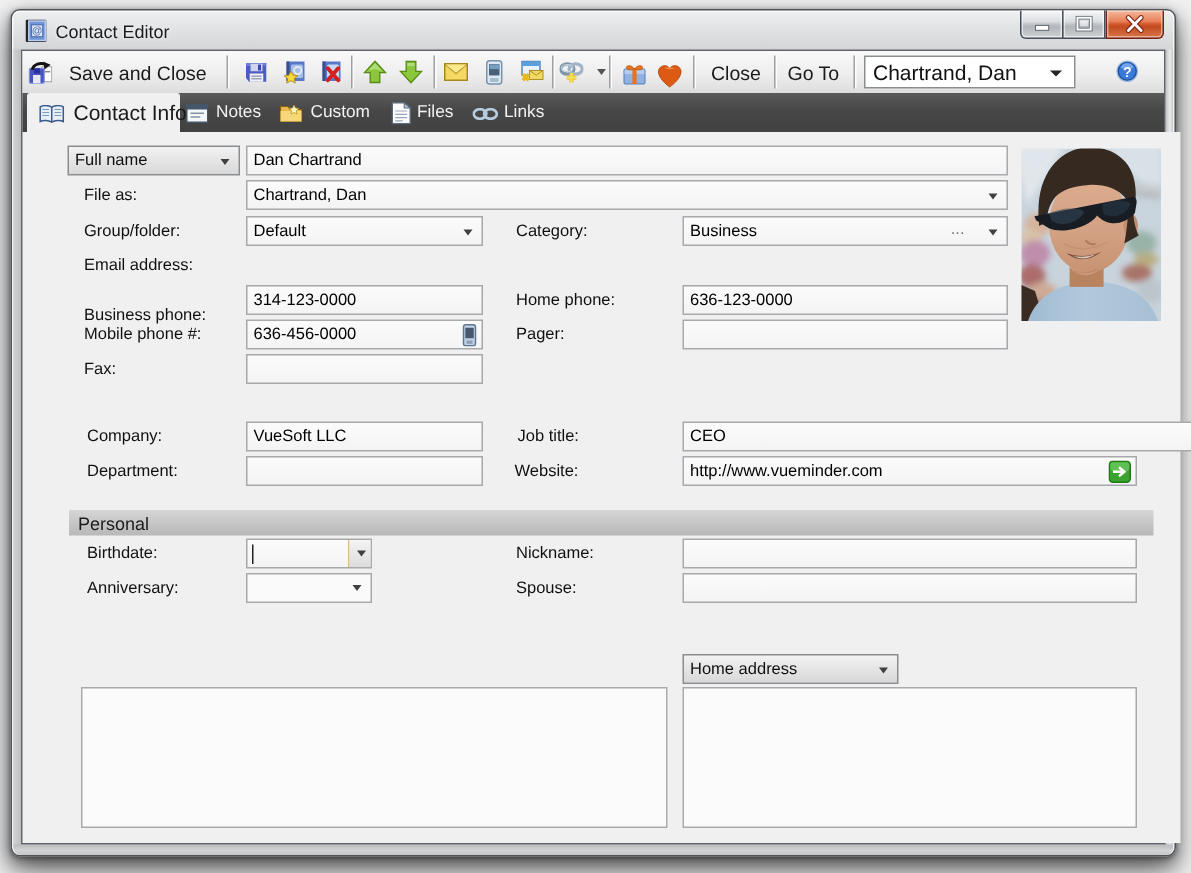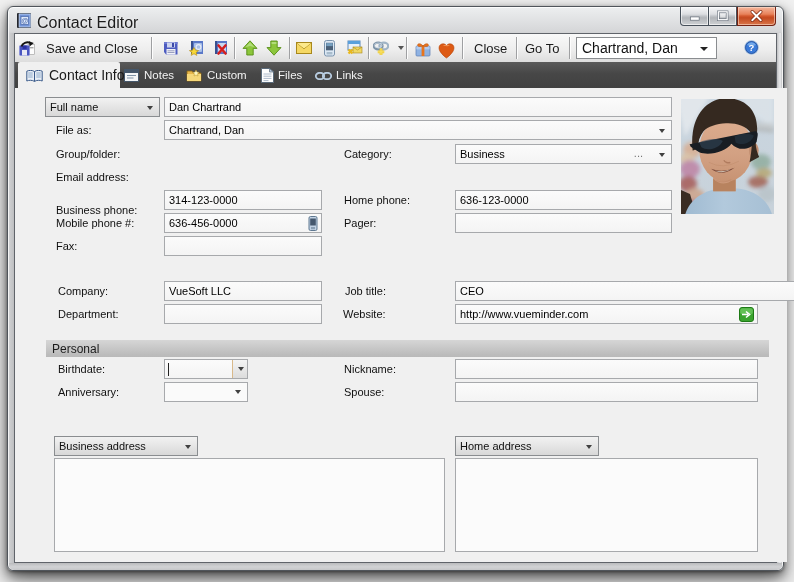--- a/index.html
+++ b/index.html
@@ -42,21 +42,21 @@
 <div id="stage">
 <div id="win">
 
   <svg class="abs" style="left:9px;top:6px;width:14px;height:15px" viewBox="0 0 14 15">
         <rect x="0" y="0" width="14" height="15" rx="1" fill="#24262b"></rect>
         <rect x="2.2" y="1" width="11" height="13" fill="#7294d8"></rect>
         <rect x="2.2" y="1" width="11" height="13" fill="none" stroke="#b8cdf0" stroke-width="1"></rect>
         <rect x="4" y="3.5" width="7.5" height="8" fill="#dde8fa" stroke="#5270b0" stroke-width=".8"></rect>
         <text x="7.8" y="9.8" font-size="7" fill="#4a68a8" text-anchor="middle" font-family="Liberation Sans">@</text>
       </svg>
-  <div class="abs" style="left:29px;top:7px;font-size:16px;color:#1c1c1c;text-shadow:0 0 3px rgba(255,255,255,.9);">Contact Editor</div>
+  <div class="abs" style="left:29px;top:7px;font-size:12px;color:#1c1c1c;text-shadow:0 0 3px rgba(255,255,255,.9);">Contact Editor</div>
   <div class="capbtn" id="btnmin">
         <svg viewBox="0 0 29 19">
           <rect x="10" y="10.5" width="9.5" height="3.5" fill="#fff" stroke="#5a6470" stroke-width=".7"></rect>
         </svg>
       </div>
   <div class="capbtn" id="btnmax">
         <svg viewBox="0 0 29 19">
           <rect x="10" y="5" width="9.5" height="8.5" fill="none" stroke="#5a6470" stroke-width="2.6"></rect>
           <rect x="10" y="5" width="9.5" height="8.5" fill="none" stroke="#fff" stroke-width="1.4"></rect>
           <rect x="12" y="7.4" width="5.5" height="3.6" fill="#fff" opacity=".5"></rect>
@@ -208,20 +208,21 @@
     </div>
     <div id="form">
 
       <div class="dropbtn" style="left:19px;top:9px;width:115px;">Full name<span class="dd"></span></div>
       <div class="field" style="left:138px;top:9px;width:508px;">Dan Chartrand</div>
 
       <div class="lbl" style="left:30px;top:36px;">File as:</div>
       <div class="field" style="left:138px;top:32px;width:508px;">Chartrand, Dan<span class="dd"></span></div>
 
       <div class="lbl" style="left:30px;top:60px;">Group/folder:</div>
+      <div class="field" style="left:138px;top:56px;width:158px;">Default<span class="dd"></span></div>
       <div class="lbl" style="left:318px;top:60px;">Category:</div>
       <div class="field" style="left:429px;top:56px;width:217px;">Business<span style="position:absolute;right:28px;top:2px;color:#777;">...</span><span class="dd"></span></div>
 
       <div class="lbl" style="left:30px;top:83px;">Email address:</div>
 
       <div class="lbl" style="left:30px;top:116px;">Business phone:</div>
       <div class="field" style="left:138px;top:102px;width:158px;">314-123-0000</div>
       <div class="lbl" style="left:318px;top:106px;">Home phone:</div>
       <div class="field" style="left:429px;top:102px;width:217px;">636-123-0000</div>
 
@@ -321,20 +322,19 @@
       </div>
       <div class="lbl" style="left:318px;top:275px;">Nickname:</div>
       <div class="field" style="left:429px;top:271px;width:303px;"></div>
       <div class="lbl" style="left:32px;top:298px;">Anniversary:</div>
       <div class="field" style="left:138px;top:294px;width:84px;background:#fafafa;">
         <span class="dd" style="right:6px;top:7px;"></span>
       </div>
       <div class="lbl" style="left:318px;top:298px;">Spouse:</div>
       <div class="field" style="left:429px;top:294px;width:303px;"></div>
 
-      <div class="dropbtn" style="left:28px;top:348px;width:144px;">Business address<span class="dd"></span></div>
       <div class="dropbtn" style="left:429px;top:348px;width:144px;">Home address<span class="dd"></span></div>
       <div class="ta" style="left:28px;top:370px;width:391px;height:94px;"></div>
       <div class="ta" style="left:429px;top:370px;width:303px;height:94px;"></div>
     </div>
   </div>
 </div>
 </div>
 
 </body></html>

